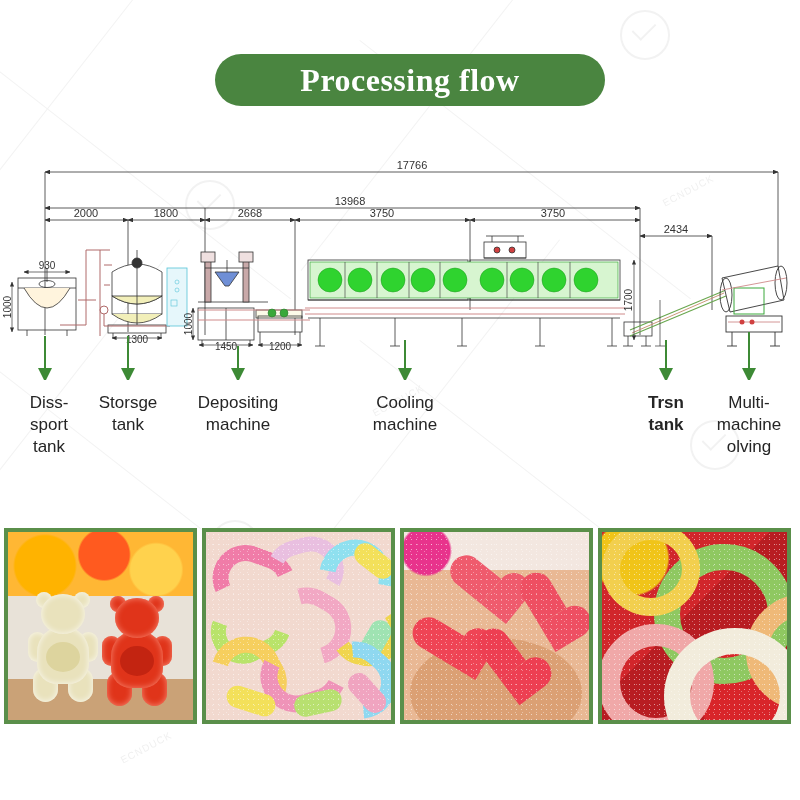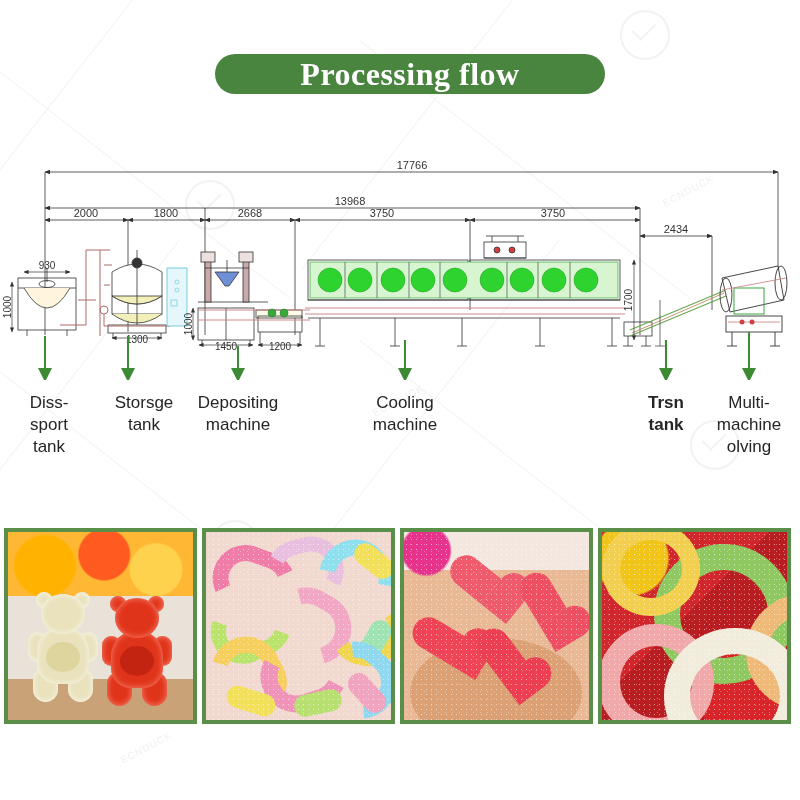--- a/index.html
+++ b/index.html
@@ -51,21 +51,21 @@
     transform: rotate(-28deg);
     font-family: "Liberation Sans", sans-serif;
   }
 
   
   .title-banner {
     position: absolute;
     left: 215px;
     top: 54px;
     width: 390px;
-    height: 40px;
+    height: 52px;
     background: #4a8540;
     border-radius: 28px;
     display: flex;
     align-items: center;
     justify-content: center;
     z-index: 5;
   }
   .title-banner .title-text {
     color: #ffffff;
     font-family: "Liberation Serif", serif;
@@ -524,21 +524,21 @@
   </g>
 </svg>
 </div>
 
 <div class="labels-row">
   <div class="proc-label" style="left:14px; width:70px;">
     <div>Diss-</div>
     <div>sport</div>
     <div>tank</div>
   </div>
-  <div class="proc-label" style="left:104px; width:80px;">
+  <div class="proc-label" style="left:88px; width:80px;">
     <div>Storsge</div>
     <div>tank</div>
   </div>
   <div class="proc-label" style="left:180px; width:116px;">
     <div>Depositing</div>
     <div>machine</div>
   </div>
   <div class="proc-label" style="left:360px; width:90px;">
     <div>Cooling</div>
     <div>machine</div>

